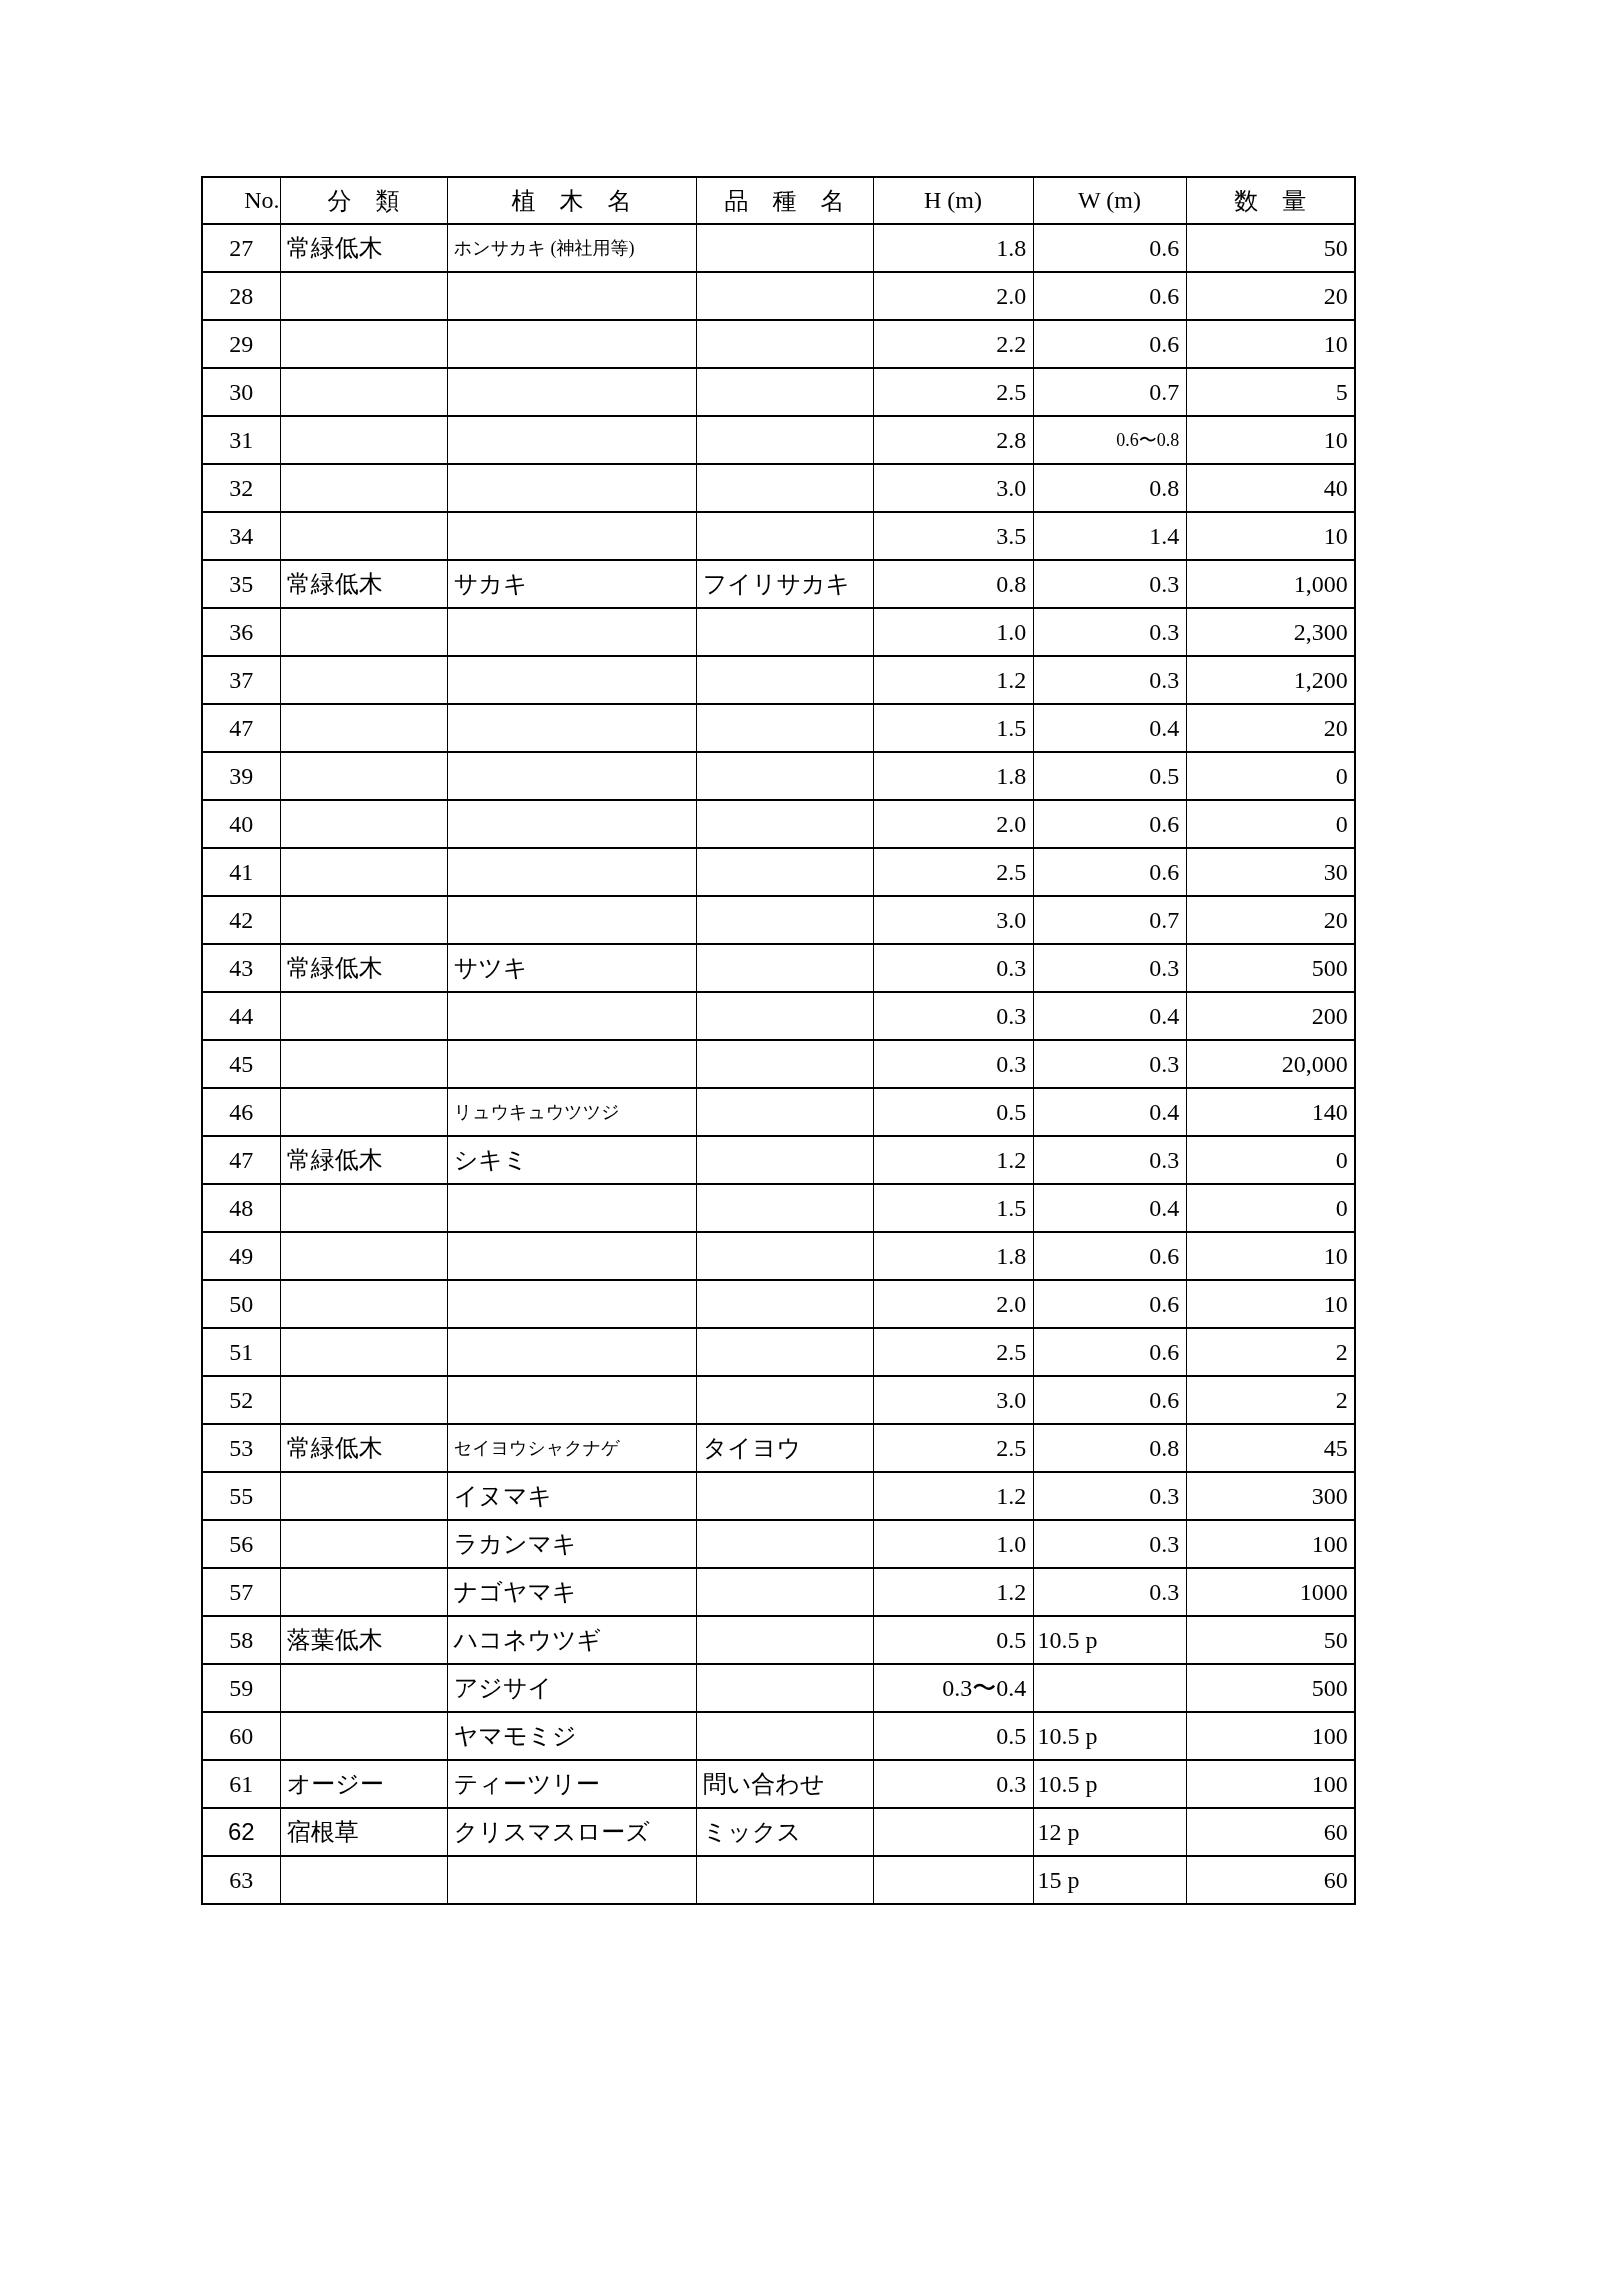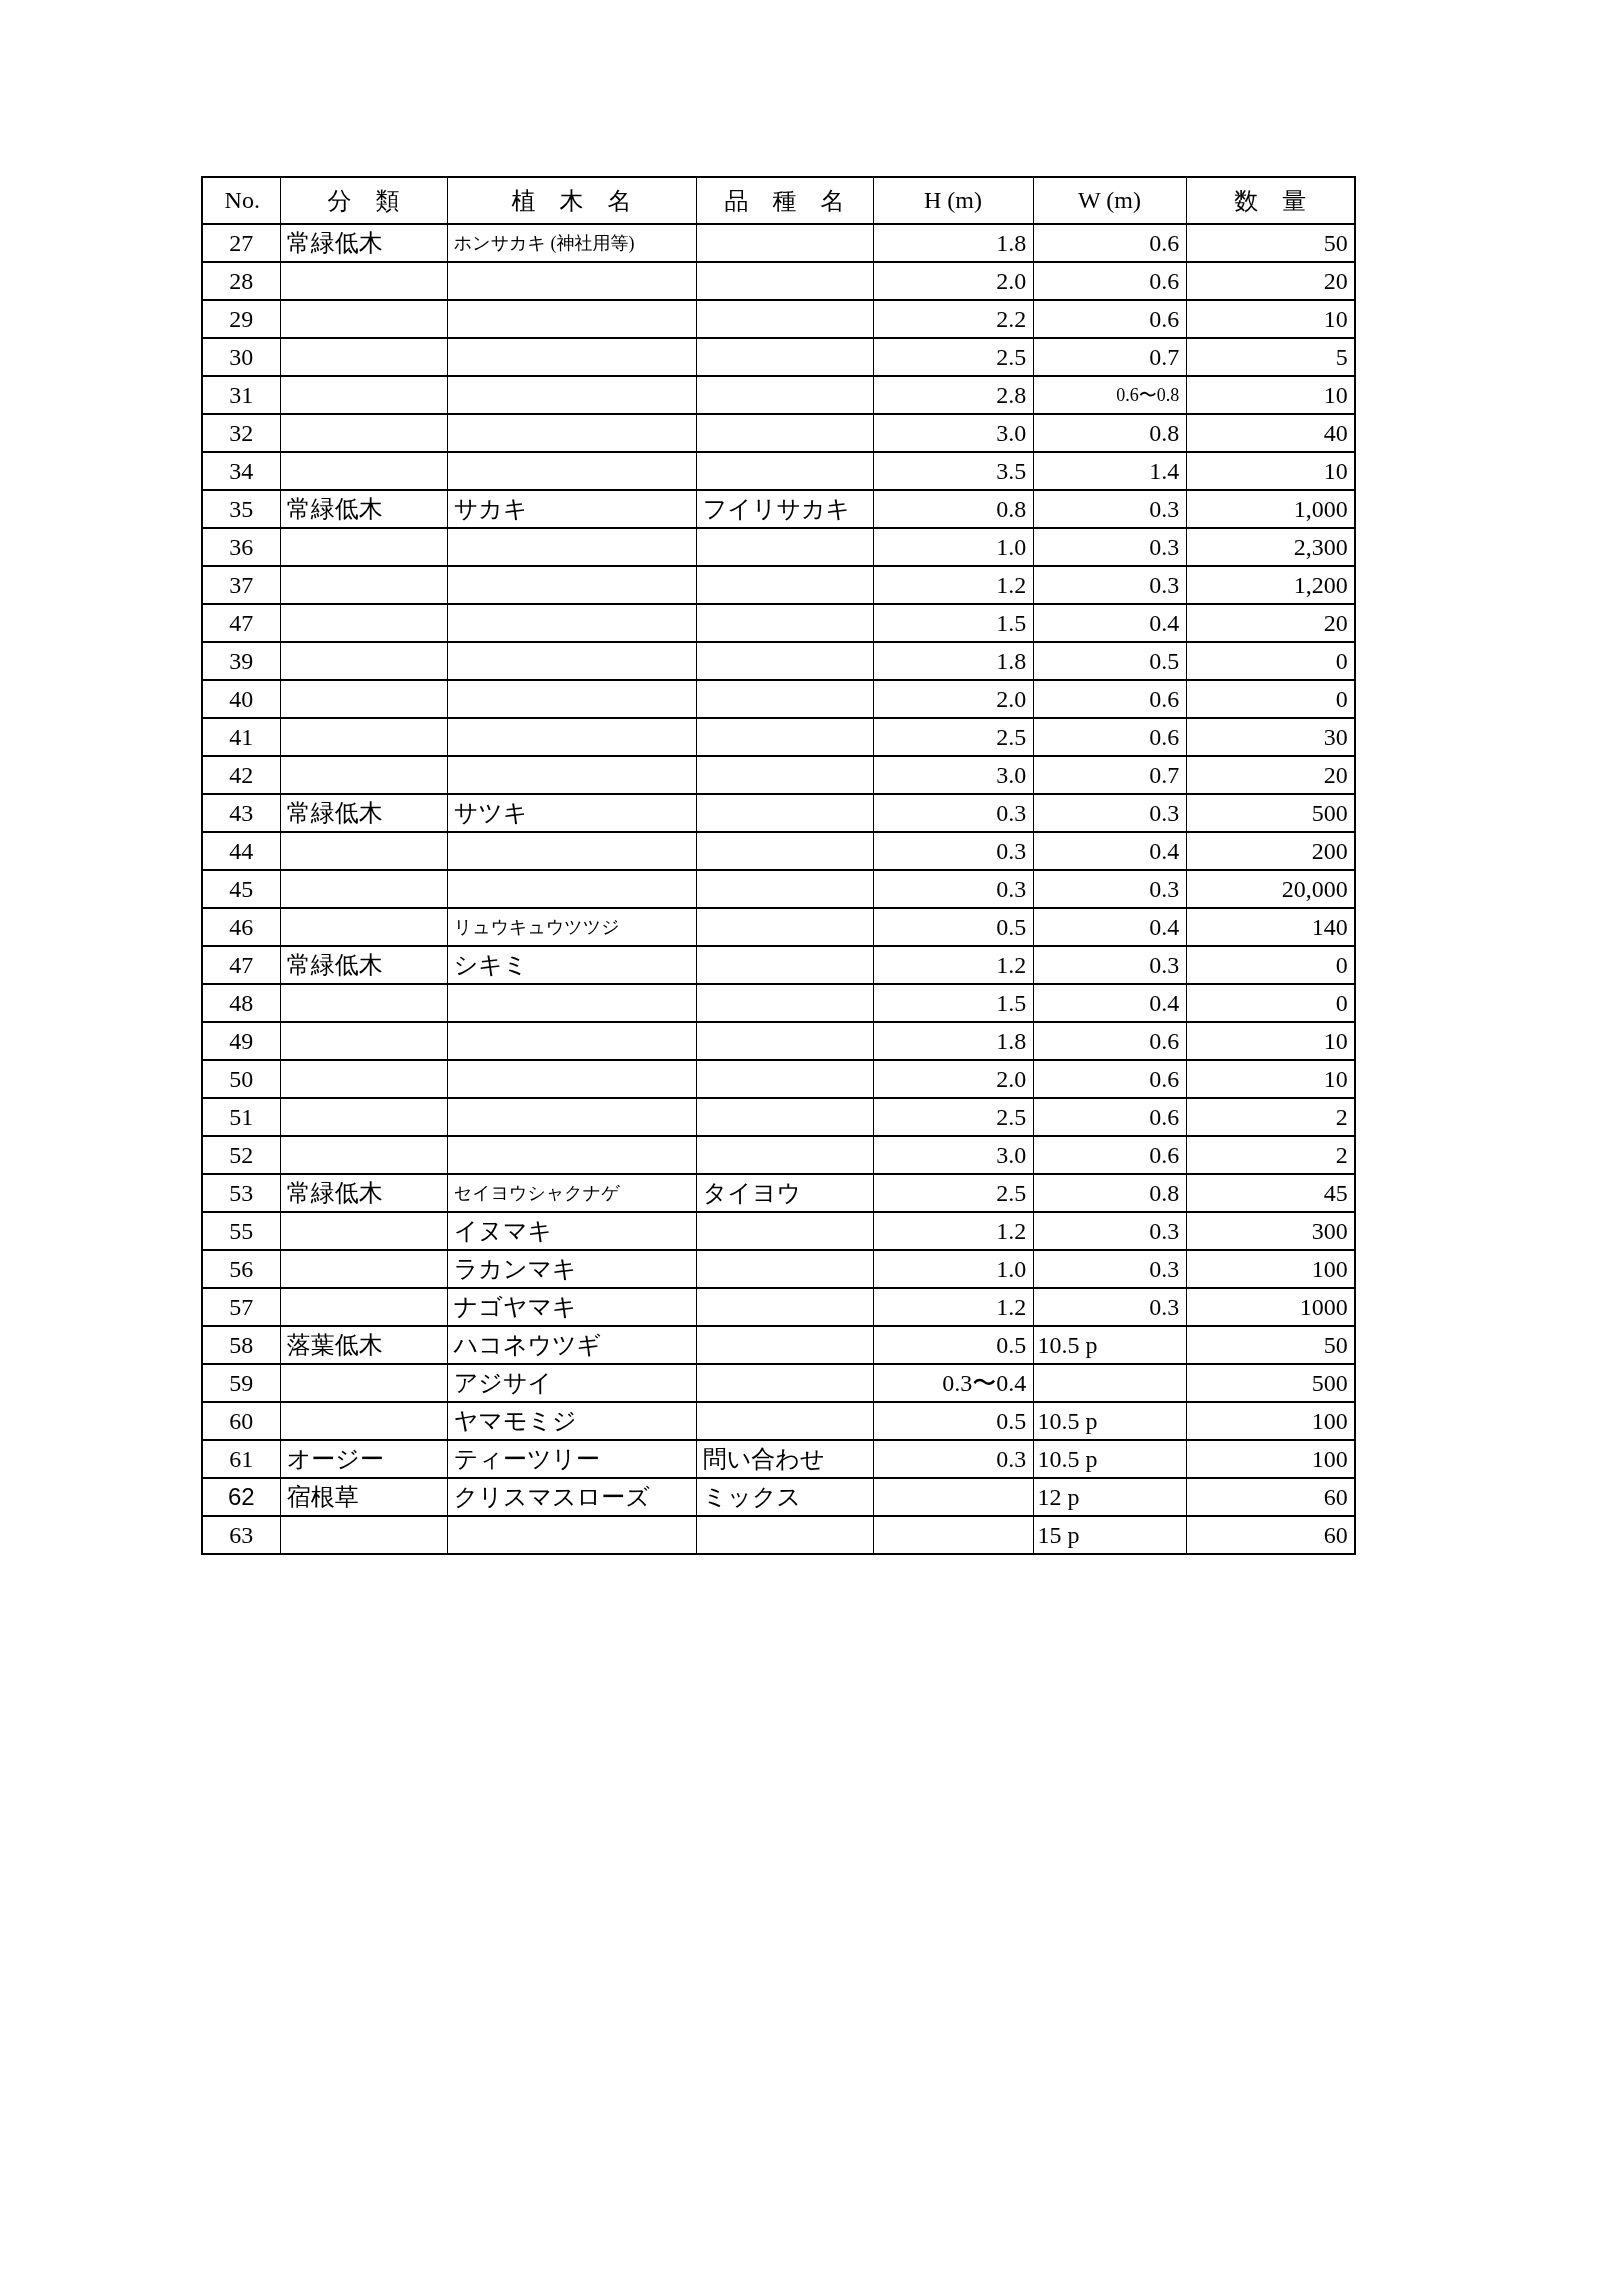--- a/index.html
+++ b/index.html
@@ -21,28 +21,28 @@
   th,td{
     border-left:1.8px solid #000;
     border-right:1.8px solid #000;
     border-top:2.7px solid #000;
     border-bottom:2.7px solid #000;
     overflow:hidden;
     white-space:nowrap;
     vertical-align:middle;
   }
   thead tr{height:47px;}
-  tbody tr{height:38px;margin-left:36px;}
+  tbody tr{height:48px;margin-left:36px;}
   th{
     font-weight:normal;
     font-size:24px;
     text-align:center;
     padding:0;
   }
-  th.th-no{text-align:center;padding-left:2px;}
+  th.th-no{text-align:right;padding-left:2px;}
   td{font-size:24px;padding:0;}
   td.c-no{text-align:center;}
   td.c-text{text-align:left;padding-left:6.3px;}
   td.c-num{text-align:right;padding-right:6.3px;}
   td.c-pval{text-align:left;padding-left:4px;}
   td.small{font-size:18px;}
   td.sans{font-family:"Liberation Sans","DejaVu Sans",sans-serif;}
 </style>
 </head>
 <body>

